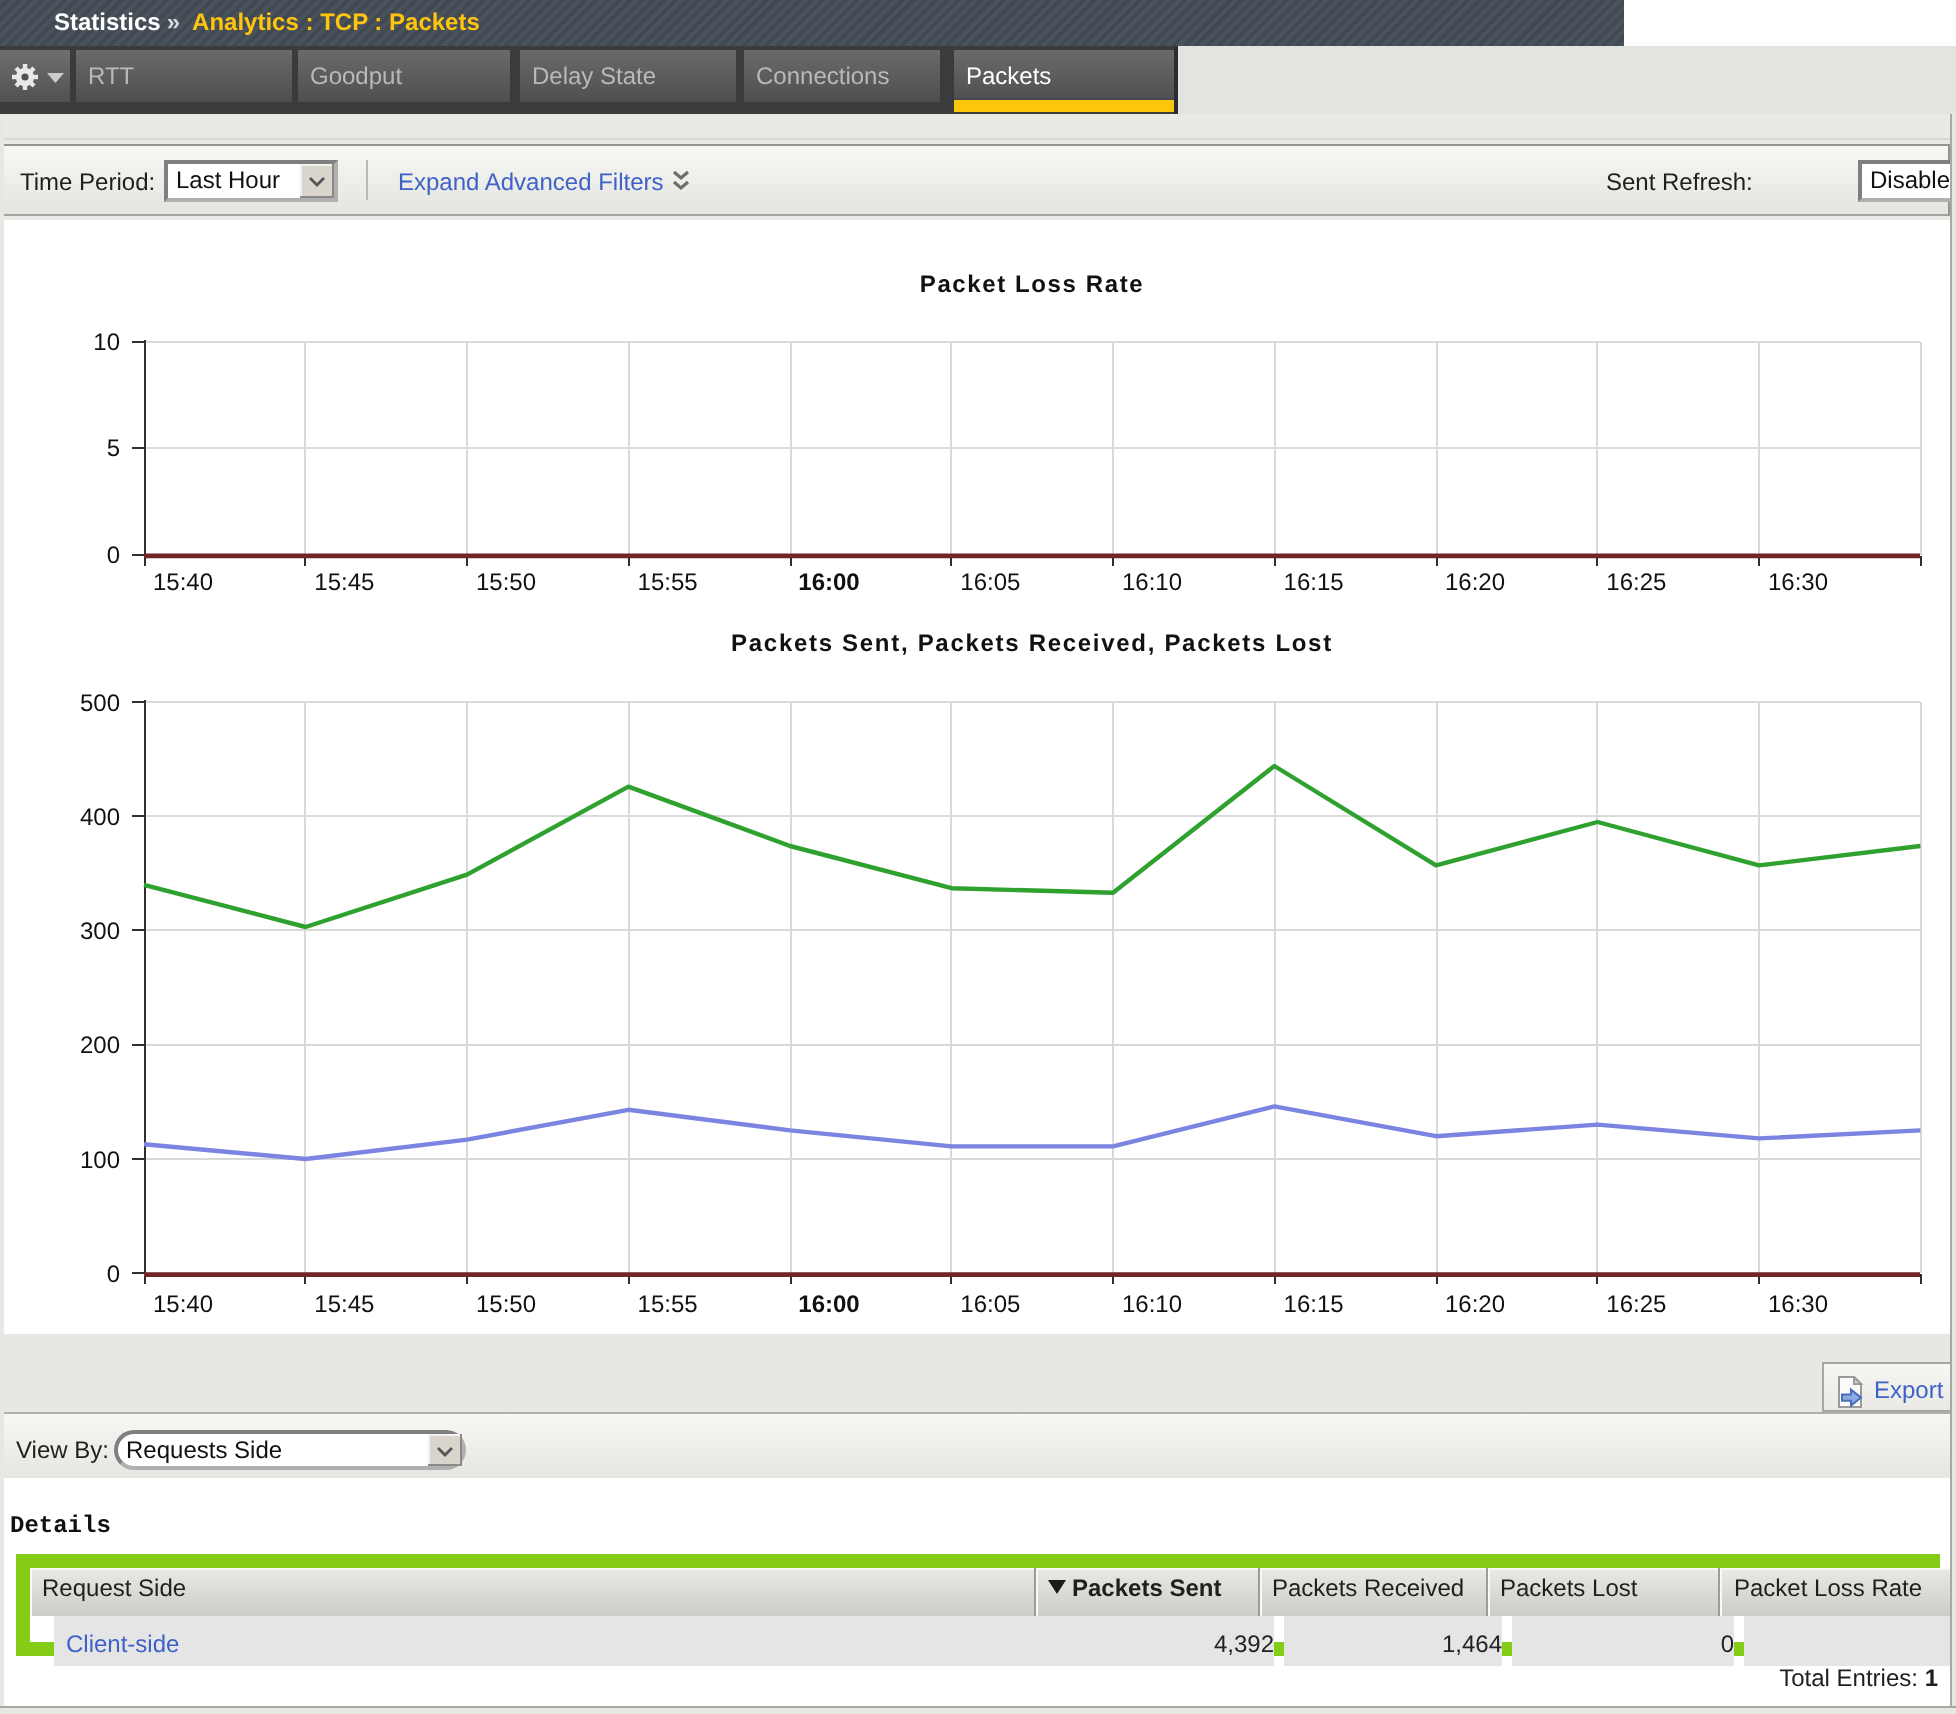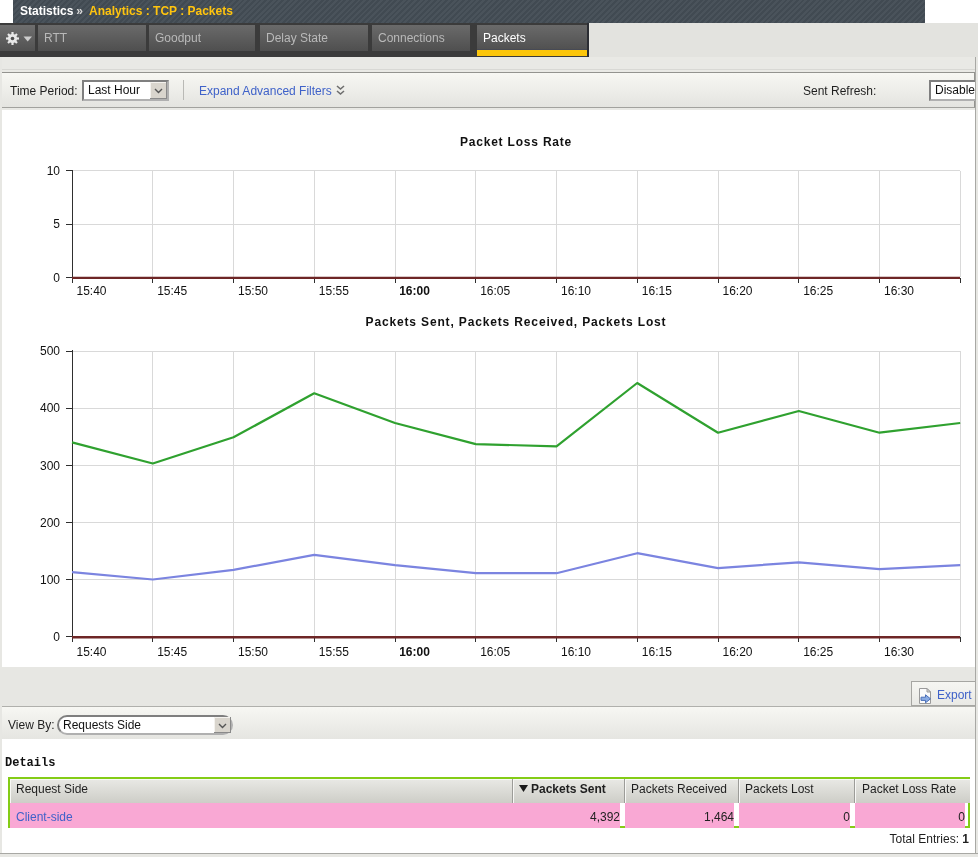--- a/index.html
+++ b/index.html
@@ -1,23 +1,23 @@
 <!DOCTYPE html>
 <html><head>
 <meta charset="utf-8">
 <style>
 html,body{margin:0;padding:0;}
 body{width:978px;height:857px;position:relative;overflow:hidden;background:#fff;
   font-family:"Liberation Sans", sans-serif;font-size:12px;color:#222;}
 .abs{position:absolute;}
 
 
-#topbar{left:13px;top:0;width:912px;height:23px;
+#topbar{left:0;top:0;width:792px;height:23px;
  background:repeating-linear-gradient(135deg,#4a535b 0px,#4a535b 2px,#414a52 2px,#414a52 4px);
- color:#fff;line-height:23px;}
+ color:#fff;line-height:23px;padding-left:20px;}
 #topbar .crumb{color:#ffc40e;font-weight:bold;}
 #topbar .sep{color:#d8d8d8;font-weight:bold;padding:0 6px 0 3px;}
 #topbar .root{font-weight:bold;padding-left:7px;font-size:12px;}
 
 
 #tabrow{left:0;top:23px;width:978px;height:34px;background:#e3e3df;}
 #tabdark{left:0;top:0;width:589px;height:34px;background:#3b3b3b;}
 .tab{position:absolute;top:2px;height:26px;background:linear-gradient(#6a6a6a,#4f4f4f);
  color:#b9b9b9;line-height:26px;padding-left:6px;box-sizing:border-box;font-size:12px;}
 #gearbox{position:absolute;left:0;top:2px;width:35px;height:26px;background:linear-gradient(#6f6f6f,#515151);}
@@ -39,24 +39,24 @@
 .selbtn svg{position:absolute;left:4px;top:6px;}
 
 
 #band{left:0;top:667px;width:978px;height:40px;background:#e7e7e3;border-bottom:1px solid #b0b0ac;box-sizing:border-box;}
 #exportbox{position:absolute;left:911px;top:14px;width:67px;height:25px;background:linear-gradient(#f6f6f2,#e9e9e5);
  border:1px solid #a6a6a2;box-sizing:border-box;}
 #viewbyrow{left:0;top:707px;width:978px;height:32px;background:linear-gradient(#f7f7f3,#e5e5e1);}
 
 
 #details{left:5px;top:756px;font-weight:bold;color:#111;font-family:Liberation Mono, monospace;}
-#tbl{left:8px;top:777px;width:962px;height:51px;border:2px solid #84cc16;box-sizing:border-box;}
+#tbl{left:8px;top:777px;width:962px;height:51px;border:7px solid #84cc16;box-sizing:border-box;}
 .hcell{position:absolute;top:0;height:24px;background:linear-gradient(#e9e9e5,#cdcdc7);box-shadow:inset 1px 1px 0 #f8f8f6;
  border-right:1px solid #9c9c98;box-sizing:border-box;line-height:21px;color:#1f1f1f;}
-.dcell{position:absolute;top:24px;height:25px;background:#f9a8d4;line-height:28px;}
+.dcell{position:absolute;top:24px;height:25px;background:#e5e5e5;line-height:28px;margin-left:12px;}
 .num{text-align:right;}
 #totent{left:0px;top:832px;width:969px;text-align:right;color:#1f1f1f;}
 #botline{left:0;top:853px;width:978px;height:4px;background:#e7e7e3;border-top:1px solid #a8a8a4;box-sizing:border-box;}
 #lmargin{left:0;top:57px;width:2px;height:796px;background:#e7e7e3;}
 #rmargin{left:975px;top:57px;width:3px;height:796px;background:#e7e7e3;border-left:1px solid #a8a8a4;box-sizing:border-box;}
 </style>
 </head>
 <body>
 
 <div class="abs" id="topbar"><span class="root">Statistics</span><span class="sep">»</span><span class="crumb">Analytics : TCP : Packets</span></div>

